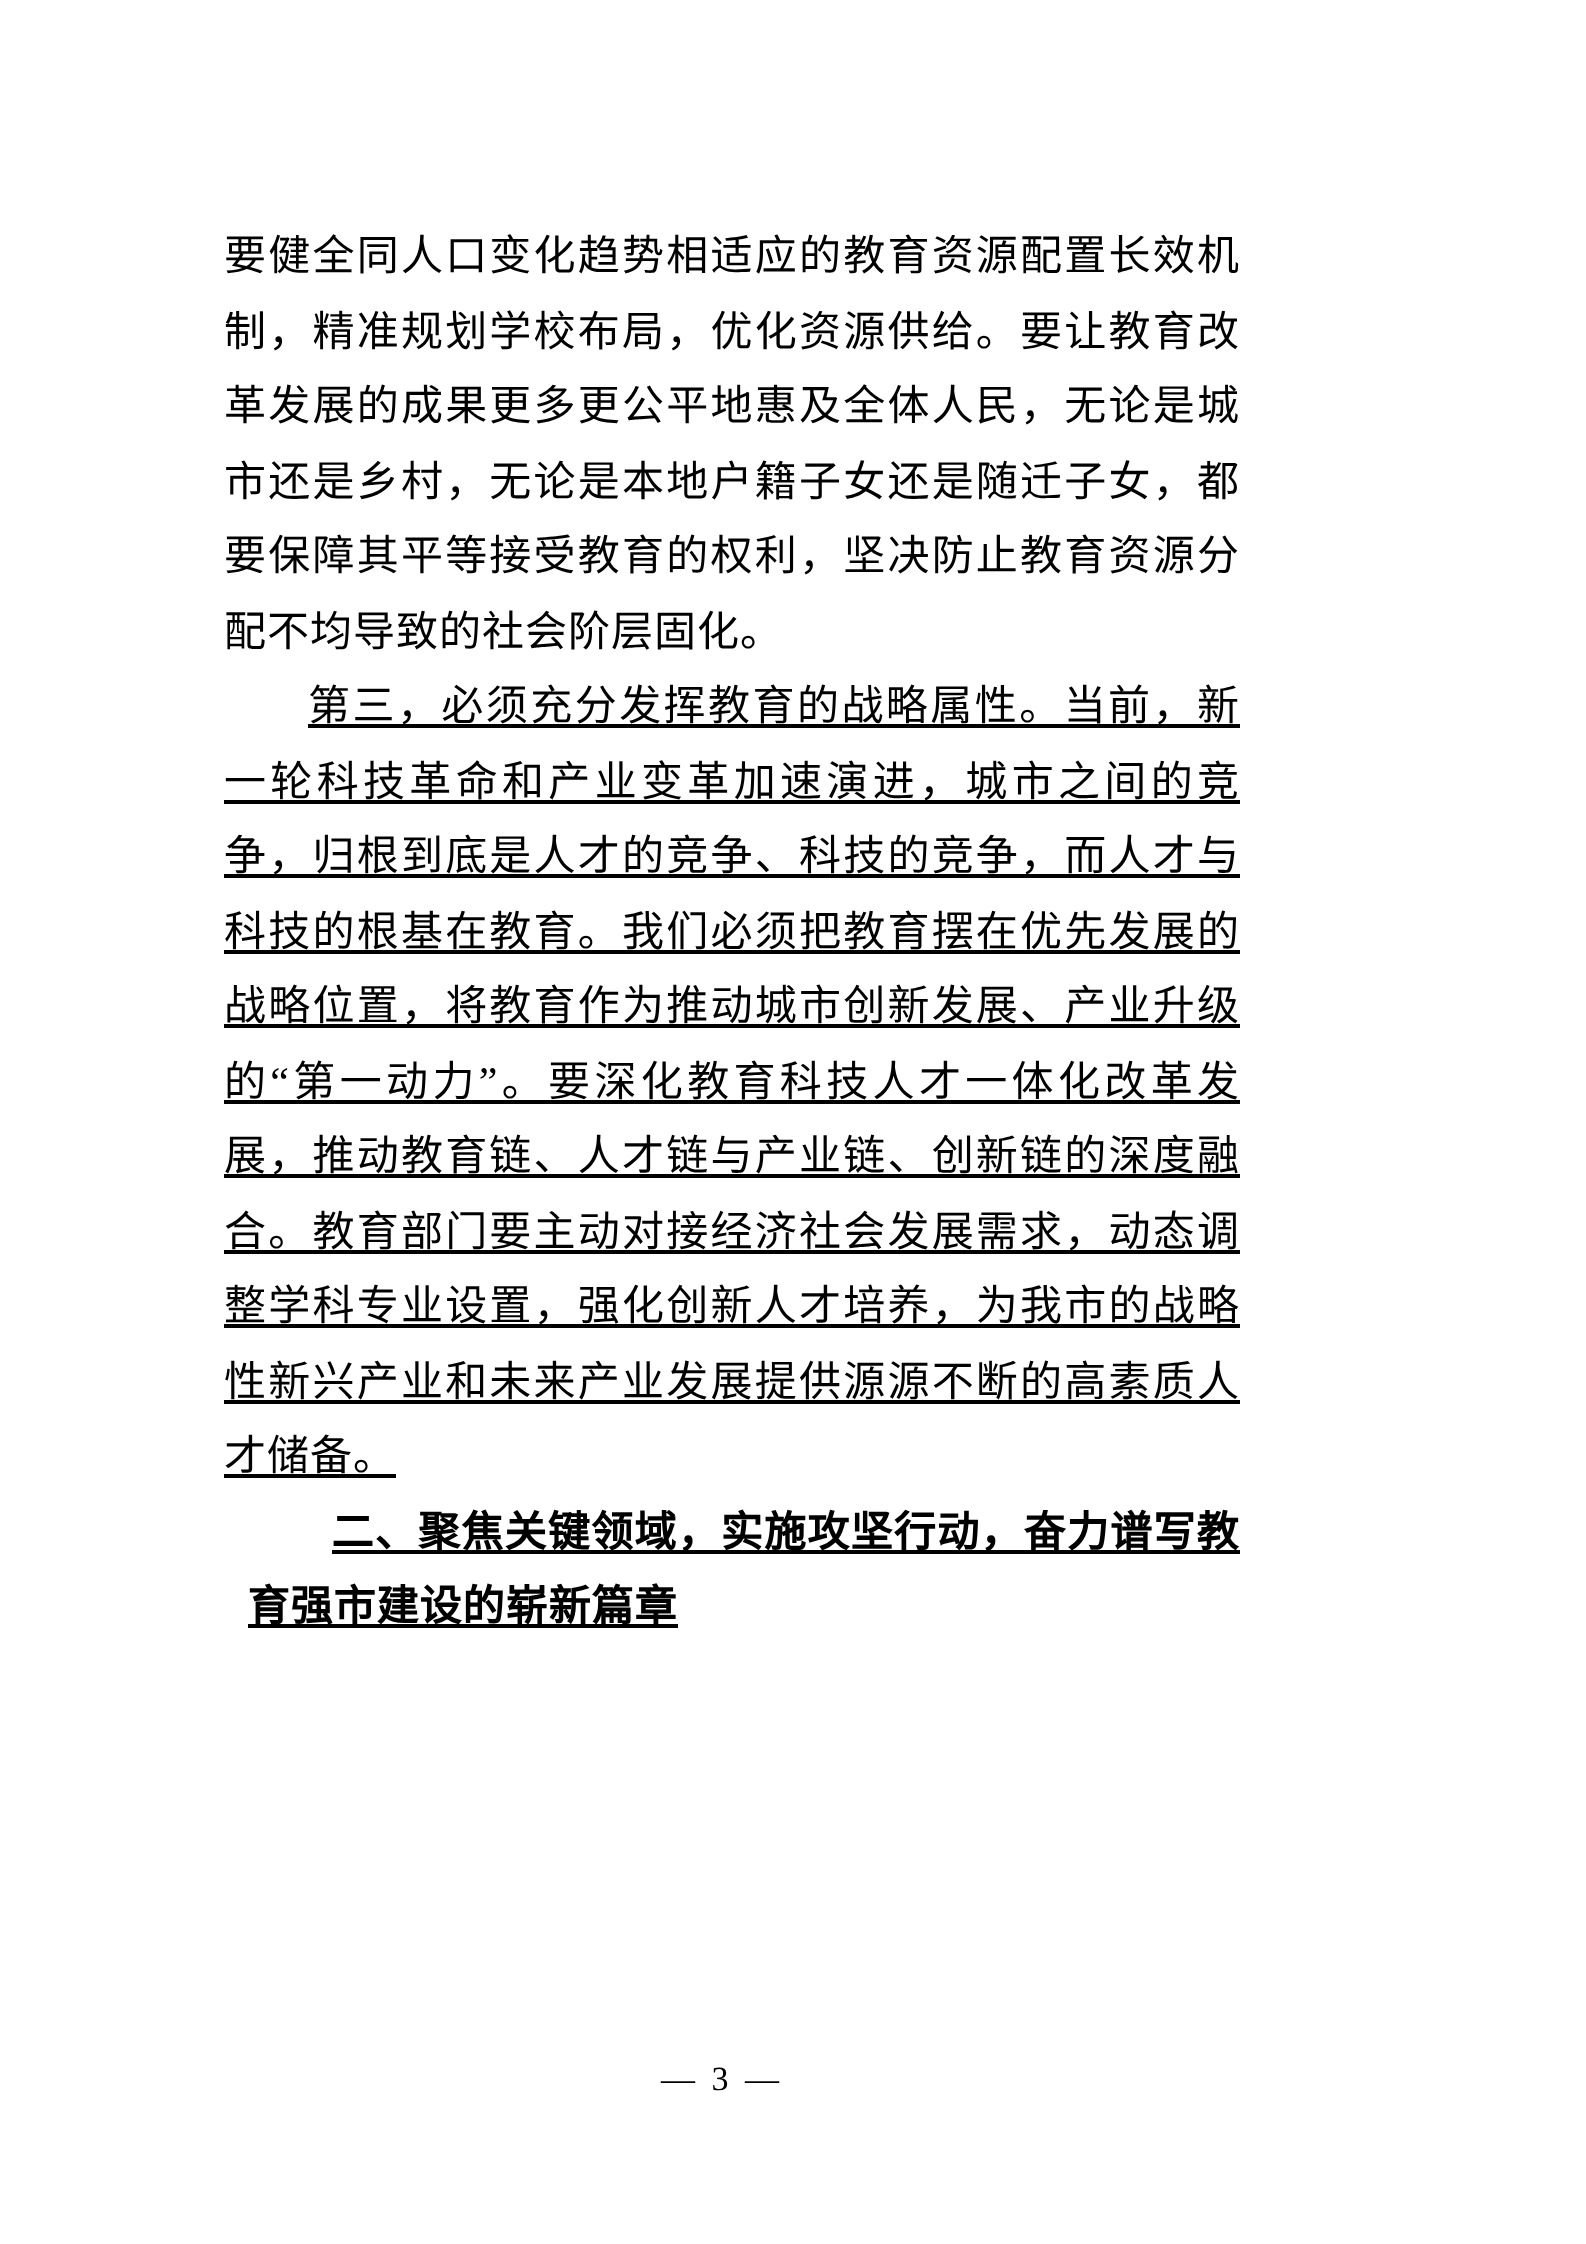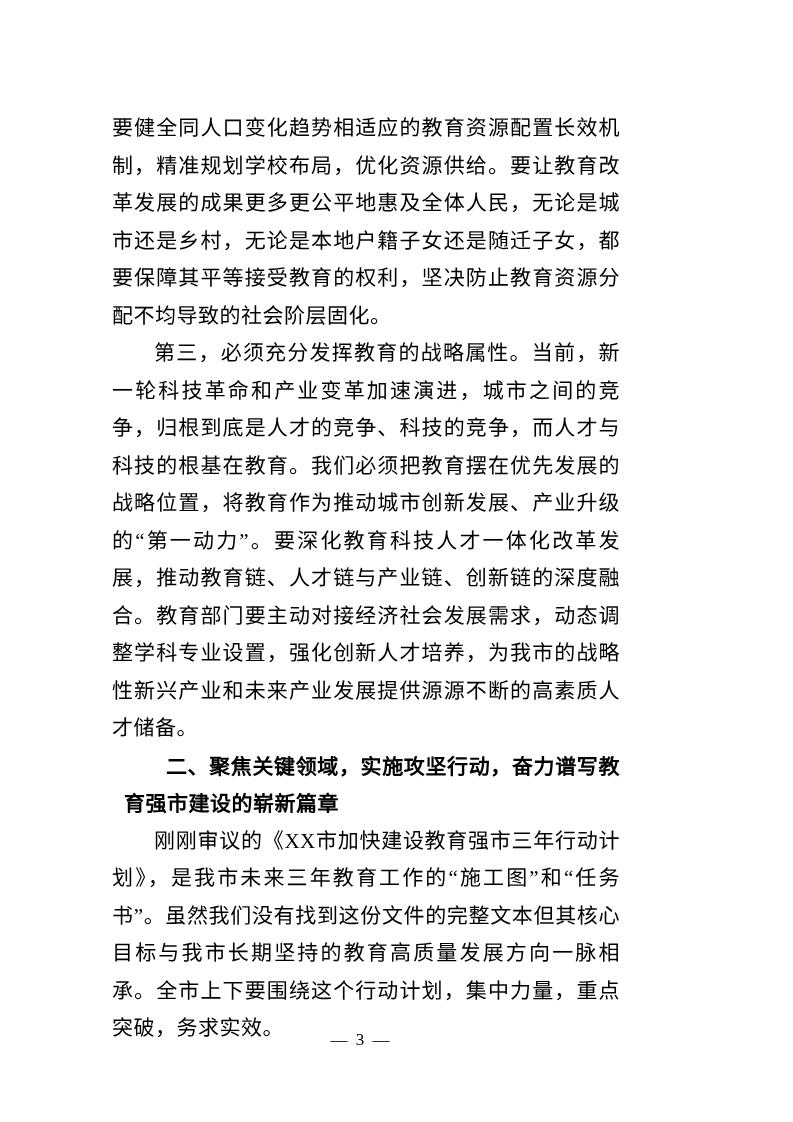--- a/index.html
+++ b/index.html
@@ -24,21 +24,21 @@
     top: 110px;
   }
   .para {
     font-size: 21px;
     line-height: 37.5px;
     text-align: justify;
     text-justify: inter-ideograph;
     letter-spacing: 0.5px;
     word-break: break-all;
   }
-  .para.indent { text-indent: 2em; }
+  .para.indent { text-indent: 2em; text-decoration: underline; }
   .para.heading {
     font-family: "Liberation Sans", "DejaVu Sans", sans-serif;
     font-weight: 700;
     margin-left: 12px;
   }
   .bold {
     font-family: "Liberation Sans", "DejaVu Sans", sans-serif;
     font-weight: 700;
   }
   .footer {
@@ -52,16 +52,15 @@
   }
 </style>
 </head>
 <body>
 
 <div class="page">
   <main class="content">
       <p class="para body"><span>要健全同人口变化趋势相适应的教育资源配置长效机制，精准规划学校布局，优化资源供给。要让教育改革发展的成果更多更公平地惠及全体人民，无论是城市还是乡村，无论是本地户籍子女还是随迁子女，都要保障其平等接受教育的权利，坚决防止教育资源分配不均导致的社会阶层固化。</span></p>
       <p class="para body indent"><span>第三，必须充分发挥教育的战略属性。当前，新一轮科技革命和产业变革加速演进，城市之间的竞争，归根到底是人才的竞争、科技的竞争，而人才与科技的根基在教育。我们必须把教育摆在优先发展的战略位置，将教育作为推动城市创新发展、产业升级的“第一动力”。要深化教育科技人才一体化改革发展，推动教育链、人才链与产业链、创新链的深度融合。教育部门要主动对接经济社会发展需求，动态调整学科专业设置，强化创新人才培养，为我市的战略性新兴产业和未来产业发展提供源源不断的高素质人才储备。</span></p>
       <p class="para heading indent"><span class="bold">二、聚焦关键领域，实施攻坚行动，奋力谱写教育强市建设的崭新篇章</span></p>
-      <p class="para body indent"><span>刚刚审议的《XX市加快建设教育强市三年行动计划》，是我市未来三年教育工作的“施工图”和“任务书”。虽然我们没有找到这份文件的完整文本但其核心目标与我市长期坚持的教育高质量发展方向一脉相承。全市上下要围绕这个行动计划，集中力量，重点突破，务求实效。</span></p>
     </main>
   <div class="footer">— 3 —</div>
 </div>
 
 </body></html>

